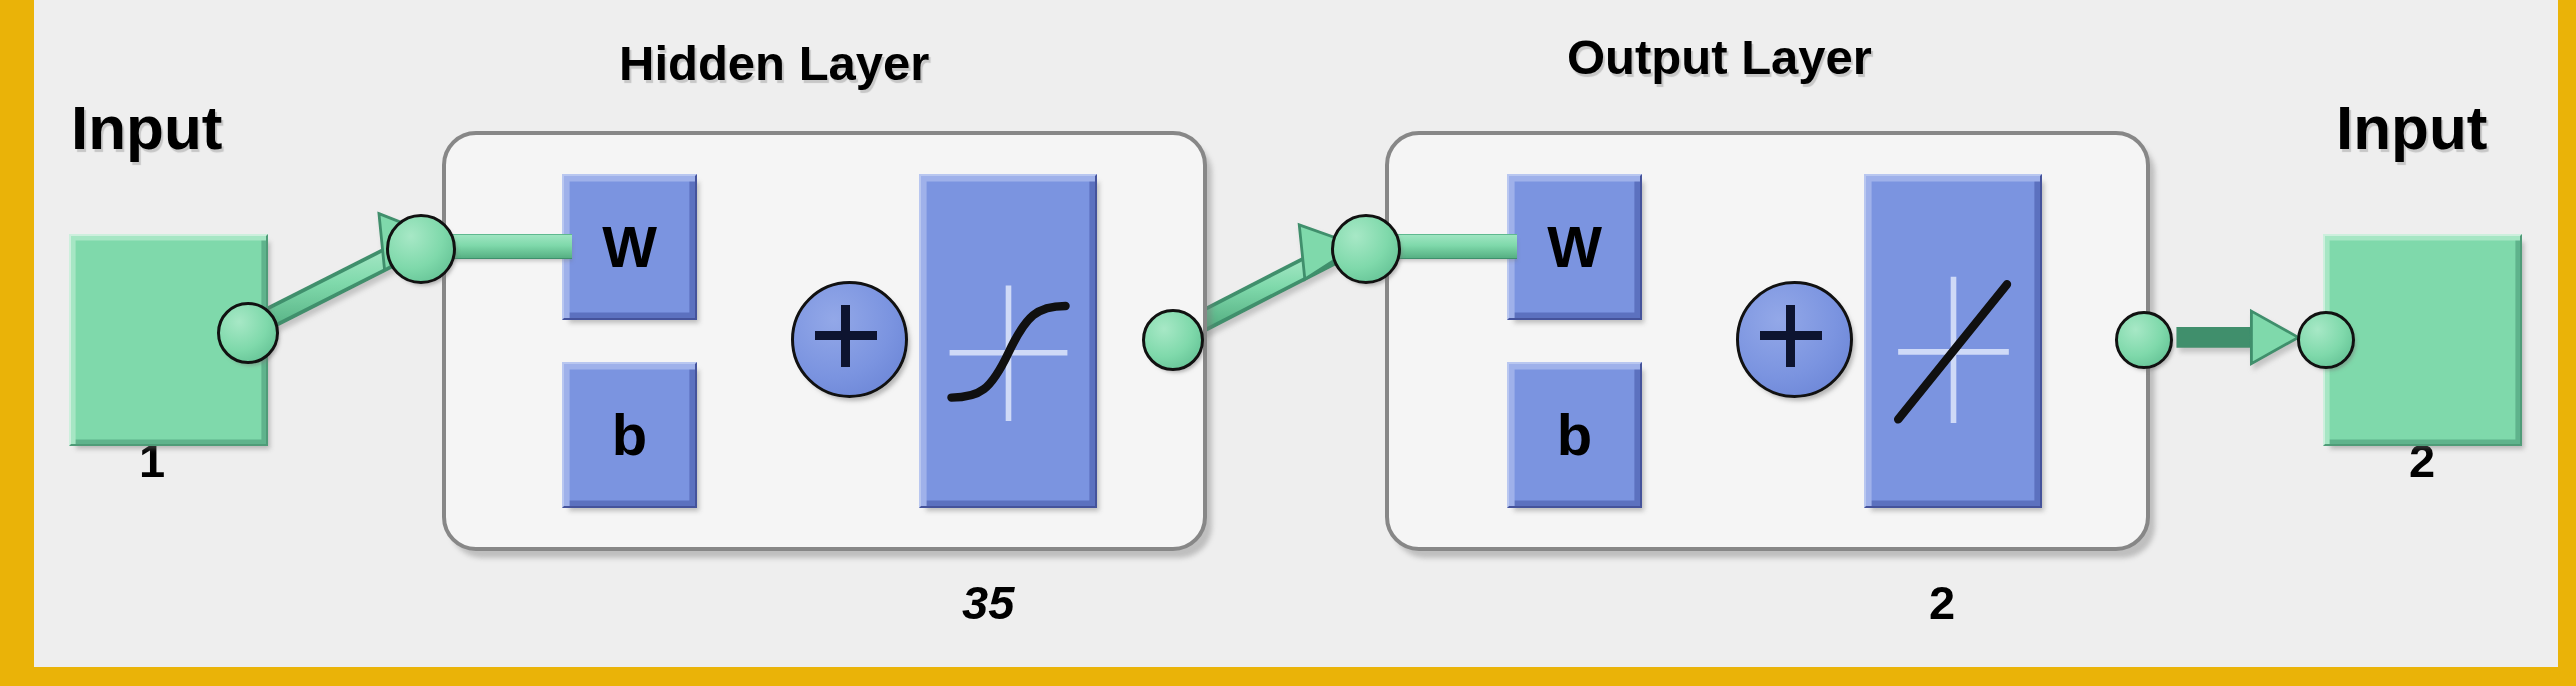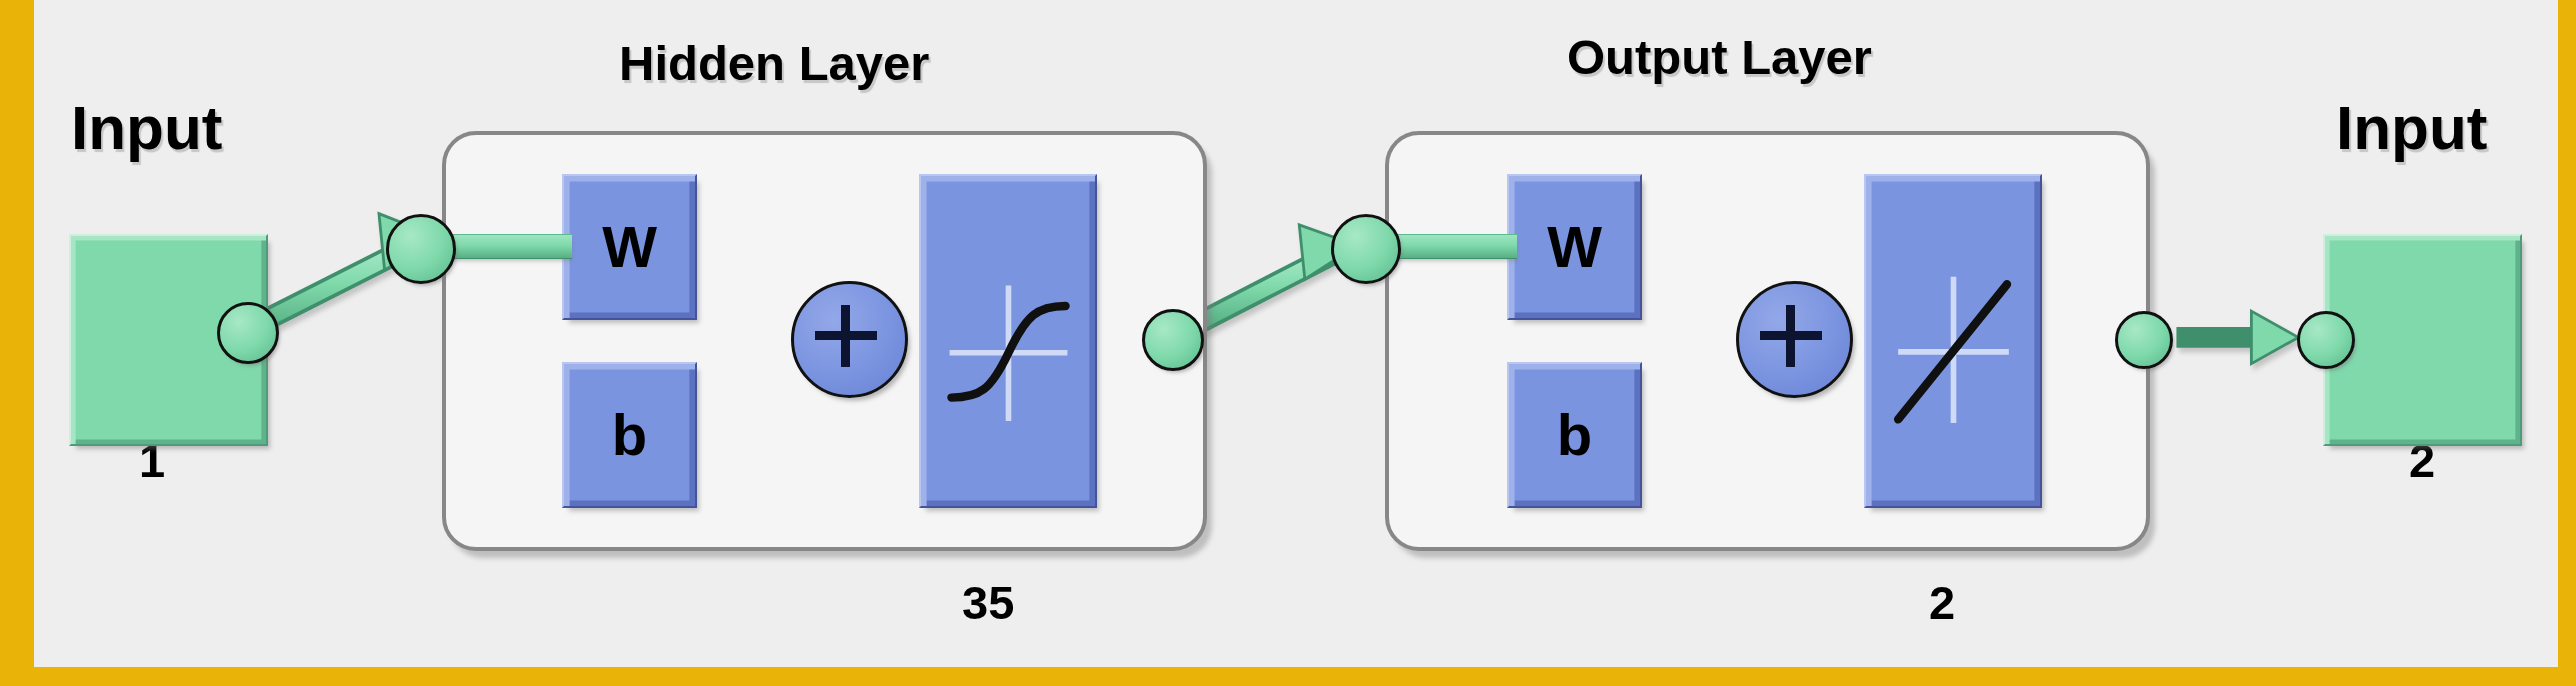--- a/index.html
+++ b/index.html
@@ -209,21 +209,21 @@
   <div class="layer-box" style="left:1385px; top:131px; width:757px; height:412px;"></div>
 
   <div class="lbl lbl-layer-title" style="left:619px; top:39px;">Hidden Layer</div>
   <div class="lbl lbl-layer-title" style="left:1567px; top:33px;">Output Layer</div>
 
   <div class="lbl lbl-io-title" style="left:71px; top:97px;">Input</div>
   <div class="lbl lbl-io-title" style="left:2336px; top:97px;">Input</div>
 
   <div class="lbl lbl-count" style="left:139px; top:437px; text-shadow:none;">1</div>
   <div class="lbl lbl-count" style="left:2409px; top:437px; text-shadow:none;">2</div>
-  <div class="lbl lbl-count" style="left:962px; top:579px; text-shadow:none;">35</div>
+  <div class="lbl lbl-count" style="left:962px; top:579px; text-shadow:none;font-style:italic;">35</div>
   <div class="lbl lbl-count" style="left:1929px; top:579px; text-shadow:none;">2</div>
 
   <div class="io-block" style="left:69px; top:234px; width:195px; height:208px;"></div>
   <div class="io-block" style="left:2323px; top:234px; width:195px; height:208px;"></div>
 
   <div class="blue-block" style="left:562px; top:174px; width:131px; height:142px;">
     <span class="glyph">W</span>
   </div>
   <div class="blue-block" style="left:562px; top:362px; width:131px; height:142px;">
     <span class="glyph">b</span>

